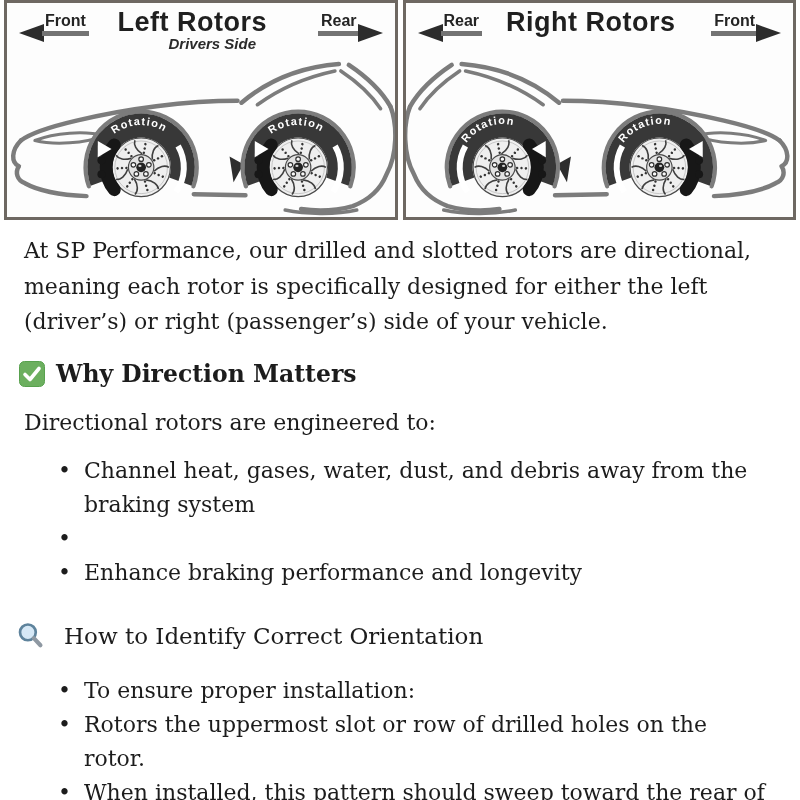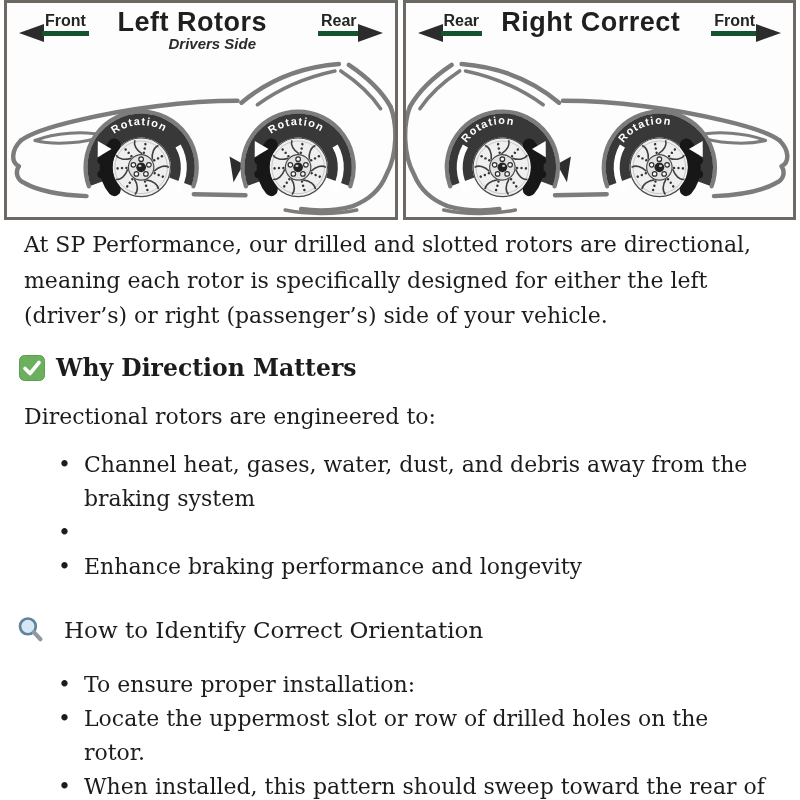--- a/index.html
+++ b/index.html
@@ -17,28 +17,28 @@
   .panel-title{
     position:absolute;top:5px;left:0;right:17px;text-align:center;line-height:1.05;
   }
   .panel-title .main{font-size:27px;font-weight:bold;color:#1f1f1f;letter-spacing:.5px;}
   .panel-title .sub{font-size:15px;font-weight:bold;font-style:italic;color:#2a2a2a;margin-left:40px;}
   .dir{position:absolute;top:10px;display:flex;align-items:flex-end;}
   .dir.left{left:12px;}
   .dir.right{right:12px;}
   .dir .lbl{
     font-size:16px;font-weight:bold;color:#242424;
-    border-bottom:5px solid #14532d;padding:0 3px 1px 3px;line-height:1.05;
+    border-bottom:5px solid #737373;padding:0 3px 1px 3px;line-height:1.05;
   }
   .tri{width:0;height:0;border-top:9px solid transparent;border-bottom:9px solid transparent;margin-bottom:-6px;}
   .tri-left{border-right:25px solid #2c2c2c;margin-right:-2px;}
   .tri-right{border-left:25px solid #2c2c2c;margin-left:-2px;}
   .car-svg{position:absolute;left:0;bottom:0;width:100%;height:158px;}
   
-  .intro{margin:7px 26px 0 24px;font-size:22px;line-height:35.5px;}
+  .intro{margin:13px 26px 0 24px;font-size:22px;line-height:35.5px;}
   .h-row{display:flex;align-items:center;gap:11px;margin:20px 0 4px 19px;}
   .h-row.second{margin:25px 0 0 17px;}
   .h1{font-size:23.5px;font-weight:bold;margin:0;}
   .h2{font-size:23px;font-weight:normal;margin:8px;}
   .bullets{margin:14px 28px 0 0;padding-left:58px;}
   .bullets.second{margin-top:17px;}
   .b-item{display:flex;gap:14px;font-size:22px;line-height:34px;}
   .b-dot{width:12px;flex:0 0 12px;font-size:22px;}
   .e-icon{flex:0 0 auto;display:block;}
 </style>
@@ -124,21 +124,21 @@
       </text>
     </svg>
   </div>
 
   <div class="panel">
     <div class="dir left">
       <span class="tri tri-left"></span>
       <span class="lbl">Rear</span>
     </div>
     <div class="panel-title">
-      <div class="main">Right Correct</div>
+      <div class="main">Right Rotors</div>
     </div>
     <div class="dir right">
       <span class="lbl">Front</span>
       <span class="tri tri-right"></span>
     </div>
     <svg class="car-svg" viewBox="0 0 390 158" preserveAspectRatio="xMidYMax meet">
       <g transform="translate(390,0) scale(-1,1)">
         <use href="#carbody"></use>
         <use href="#wheel" transform="translate(135,108)"></use>
         <use href="#wheel" transform="translate(293,108)"></use>
@@ -189,19 +189,19 @@
   <h2 class="h2">How to Identify Correct Orientation</h2>
 </div>
 
 <div class="bullets second">
   <div class="b-item">
     <span class="b-dot">•</span>
     <span>To ensure proper installation:</span>
   </div>
   <div class="b-item">
     <span class="b-dot">•</span>
-    <span>Locate the uppermost slot or row of drilled holes on the rotor.</span>
+    <span>Rotors the uppermost slot or row of drilled holes on the rotor.</span>
   </div>
   <div class="b-item">
     <span class="b-dot">•</span>
     <span>When installed, this pattern should sweep toward the rear of the vehicle.</span>
   </div>
 </div>
 
 </body></html>

